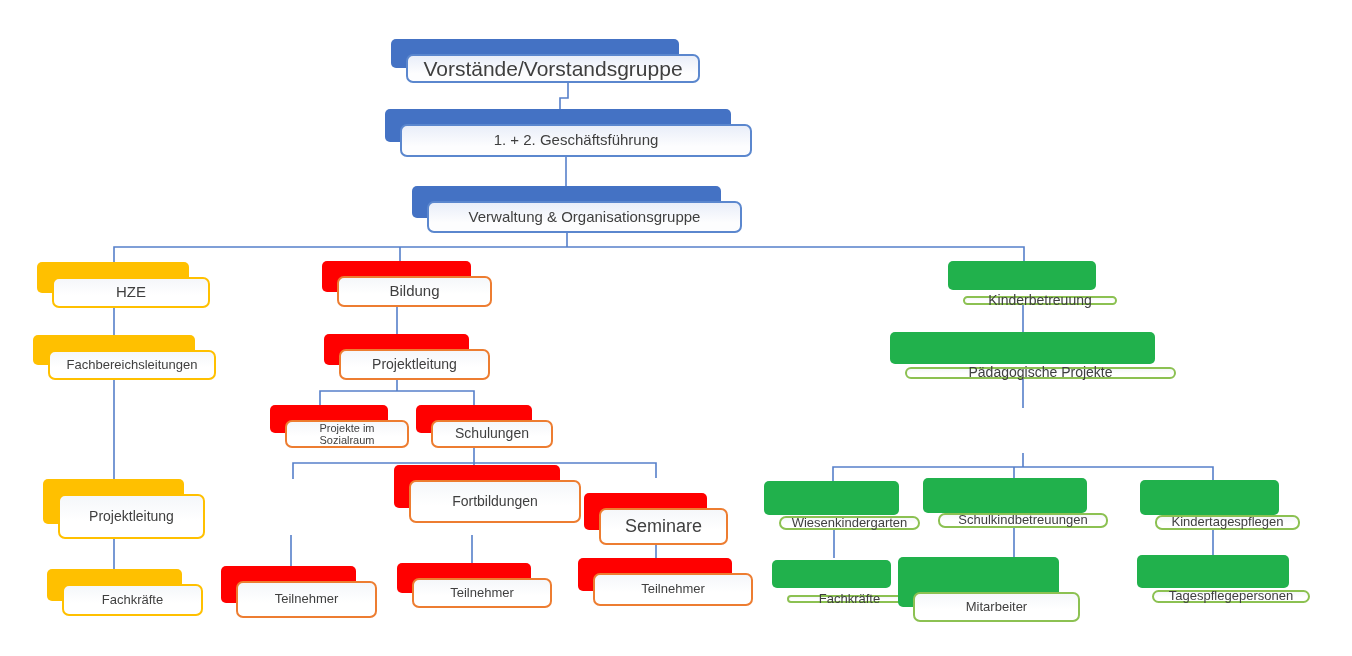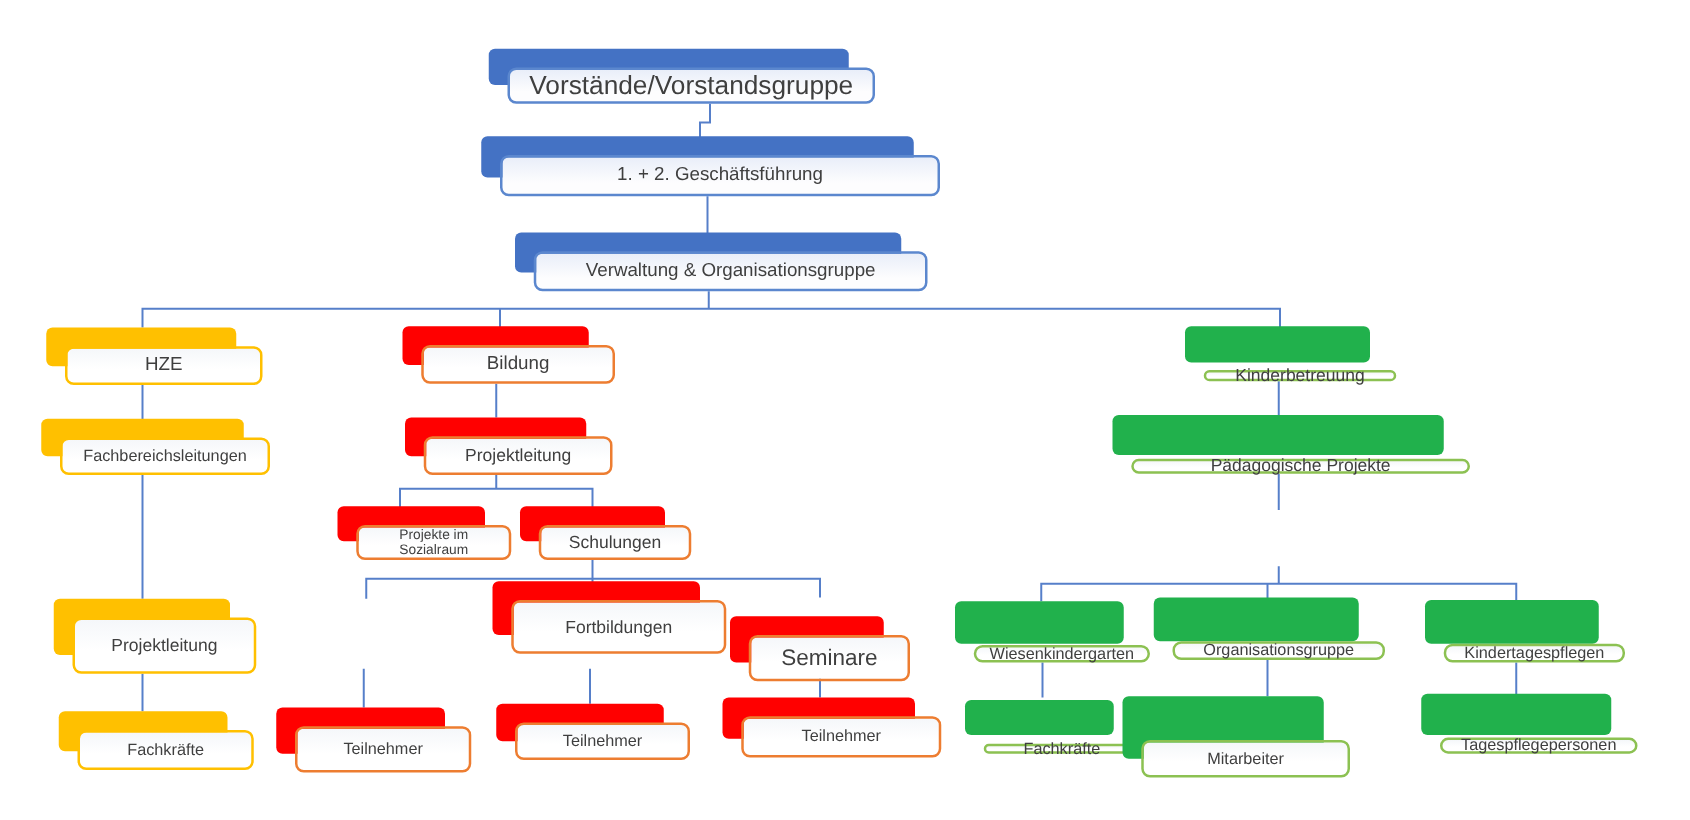--- a/index.html
+++ b/index.html
@@ -180,21 +180,21 @@
   <div class="node c-green" style="left:779px;top:496px;width:141px;height:34px;font-size:13px">
     <div class="shadow"></div>
     <div class="face">
       <span>Wiesenkindergarten</span>
     </div>
   </div>
 
   <div class="node c-green" style="left:938px;top:493px;width:170px;height:35px;font-size:13px">
     <div class="shadow"></div>
     <div class="face">
-      <span>Organisationsgruppe</span>
+      <span>Schulkindbetreuungen</span>
     </div>
   </div>
 
   <div class="node c-green" style="left:1155px;top:495px;width:145px;height:35px;font-size:13px">
     <div class="shadow"></div>
     <div class="face">
       <span>Kindertagespflegen</span>
     </div>
   </div>
 

